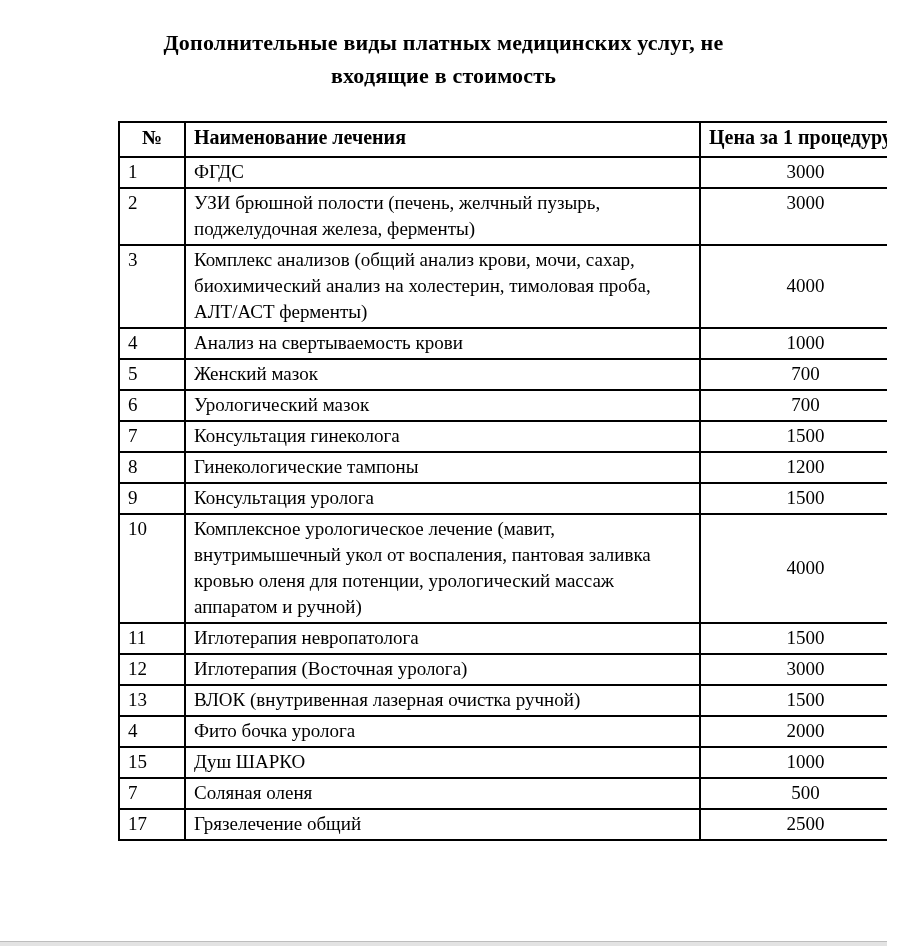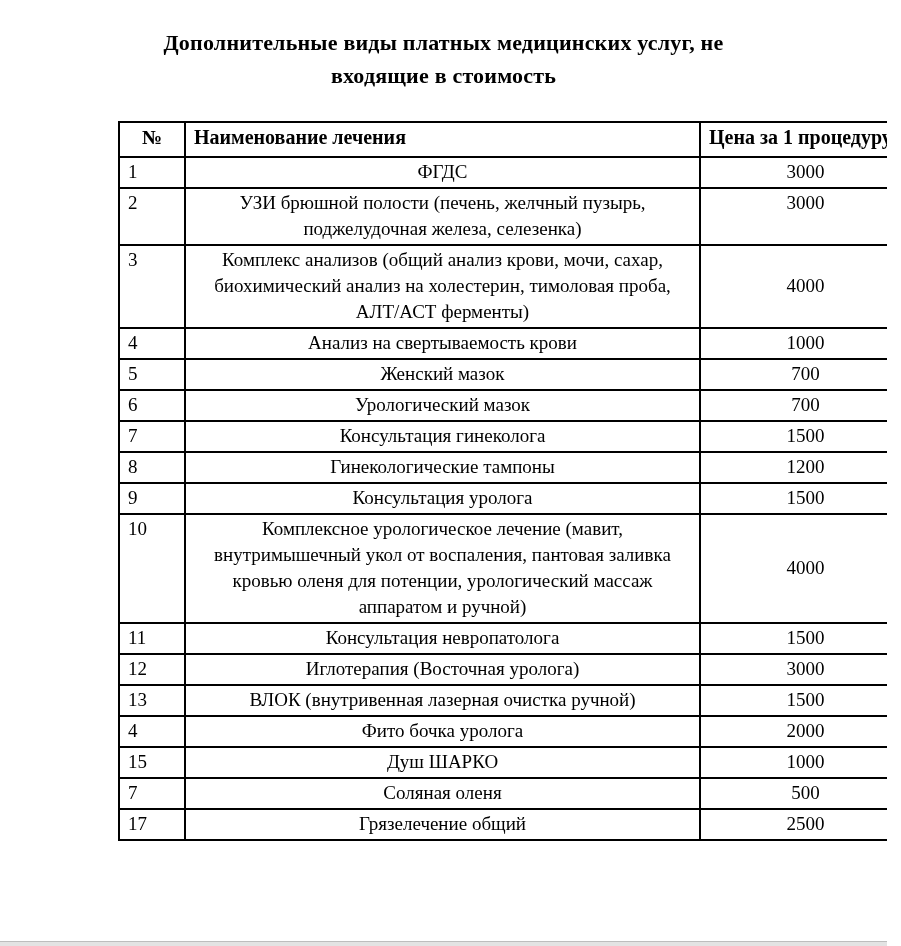--- a/index.html
+++ b/index.html
@@ -35,21 +35,21 @@
     font-size: 19px;
   }
   .price-table td, .price-table th {
     border: 2px solid #000000;
     padding: 1px 8px 2px 8px;
     line-height: 26px;
     vertical-align: top;
     overflow: hidden;
   }
   .col-num   { width: 48px;  text-align: left; padding-left: 7px; }
-  .col-name  { width: 497px; text-align: center; }
+  .col-name  { width: 497px; text-align: left; }
   .col-price { width: 193px; text-align: center; }
   th.col-num   { text-align: center; font-size: 20px; }
   th.col-name  { text-align: left; font-size: 20px; }
   th.col-price { text-align: left; font-size: 20px; padding-bottom: 6px; }
   .price-table th { font-weight: bold; }
   td.col-price.mid { vertical-align: middle; }
   .bottom-bar {
     position: absolute;
     left: 0;
     bottom: 0;
@@ -76,21 +76,21 @@
       </tr>
     </thead>
     <tbody>
       <tr>
         <td class="col-num">1</td>
         <td class="col-name">ФГДС</td>
         <td class="col-price">3000</td>
       </tr>
       <tr>
         <td class="col-num">2</td>
-        <td class="col-name">УЗИ брюшной полости (печень, желчный пузырь, поджелудочная железа, селезенка)</td>
+        <td class="col-name">УЗИ брюшной полости (печень, желчный пузырь, поджелудочная железа, ферменты)</td>
         <td class="col-price">3000</td>
       </tr>
       <tr>
         <td class="col-num">3</td>
         <td class="col-name">Комплекс анализов (общий анализ крови, мочи, сахар, биохимический анализ на холестерин, тимоловая проба, АЛТ/АСТ ферменты)</td>
         <td class="col-price mid">4000</td>
       </tr>
       <tr>
         <td class="col-num">4</td>
         <td class="col-name">Анализ на свертываемость крови</td>
@@ -121,21 +121,21 @@
         <td class="col-name">Консультация уролога</td>
         <td class="col-price">1500</td>
       </tr>
       <tr>
         <td class="col-num">10</td>
         <td class="col-name">Комплексное урологическое лечение (мавит, внутримышечный укол от воспаления, пантовая заливка кровью оленя для потенции, урологический массаж аппаратом и ручной)</td>
         <td class="col-price mid">4000</td>
       </tr>
       <tr>
         <td class="col-num">11</td>
-        <td class="col-name">Консультация невропатолога</td>
+        <td class="col-name">Иглотерапия невропатолога</td>
         <td class="col-price">1500</td>
       </tr>
       <tr>
         <td class="col-num">12</td>
         <td class="col-name">Иглотерапия (Восточная уролога)</td>
         <td class="col-price">3000</td>
       </tr>
       <tr>
         <td class="col-num">13</td>
         <td class="col-name">ВЛОК (внутривенная лазерная очистка ручной)</td>

